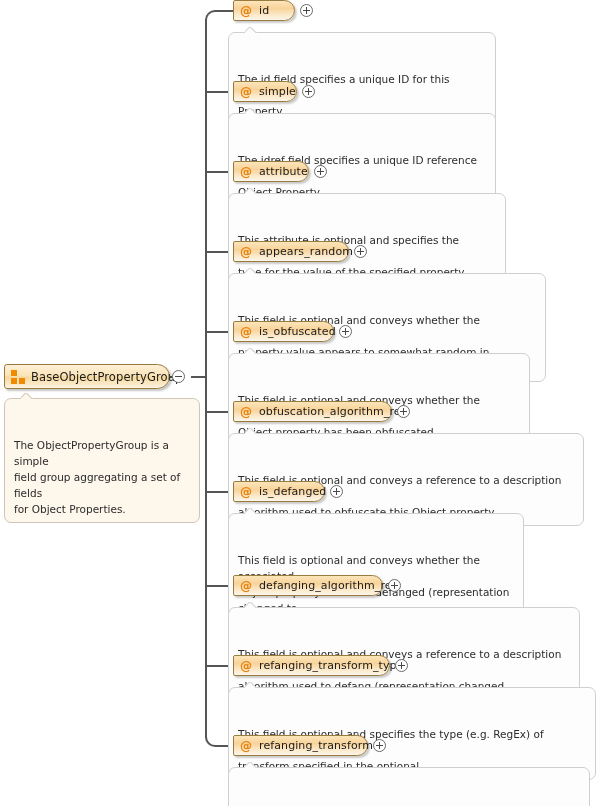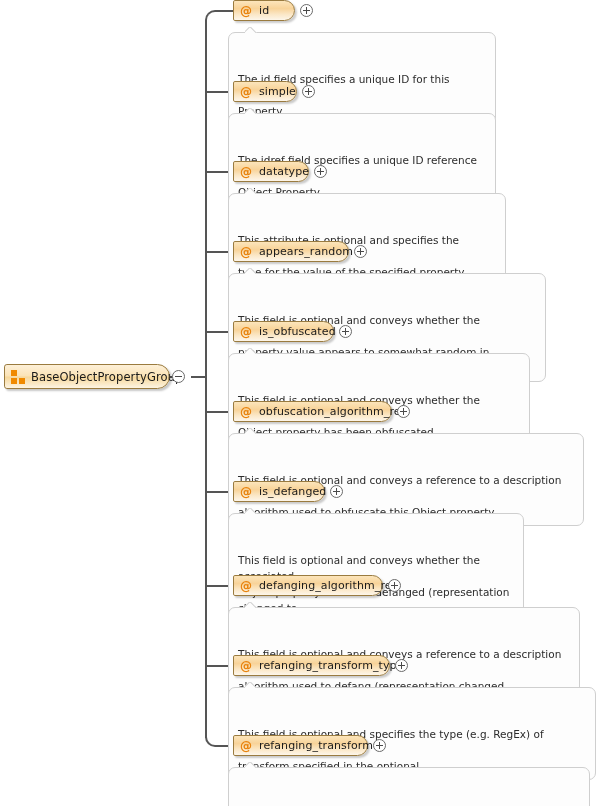--- a/index.html
+++ b/index.html
@@ -214,20 +214,26 @@
   <div class="group-node">
     <span class="group-icon">
       <i class="s1"></i>
         <i class="s2"></i>
         <i class="s3"></i>
     </span>
     <span class="group-label">BaseObjectPropertyGroup</span>
   </div>
   <div class="toggle" style="left:172px; top:370px;"></div>
 
+  <div class="note group-note" style="left:4px; top:398px; width:196px;">
+    <span class="tip"></span>
+    <span>The ObjectPropertyGroup is a simple
+field group aggregating a set of fields
+for Object Properties.</span>
+  </div>
 
   <div class="attr-node" style="left:233px; top:0px; width:62px;">
     <span class="at-icon">@</span>
     <span class="attr-label">id</span>
   </div>
   <div class="toggle plus" style="left:300px; top:4px;"></div>
   <div class="note" style="left:228px; top:32px; width:268px;">
     <span class="tip"></span>
     <span>The id field specifies a unique ID for this Object
 Property.</span>
@@ -239,21 +245,21 @@
   </div>
   <div class="toggle plus" style="left:302px; top:85px;"></div>
   <div class="note" style="left:228px; top:113px; width:268px;">
     <span class="tip"></span>
     <span>The idref field specifies a unique ID reference for this
 Object Property.</span>
   </div>
 
   <div class="attr-node" style="left:233px; top:161px; width:76px;">
     <span class="at-icon">@</span>
-    <span class="attr-label">datatype</span>
+    <span class="attr-label">attribute</span>
   </div>
   <div class="toggle plus" style="left:314px; top:165px;"></div>
   <div class="note" style="left:228px; top:193px; width:278px;">
     <span class="tip"></span>
     <span>This attribute is optional and specifies the expected
 type for the value of the specified property.</span>
   </div>
 
   <div class="attr-node" style="left:233px; top:241px; width:116px;">
     <span class="at-icon">@</span>

